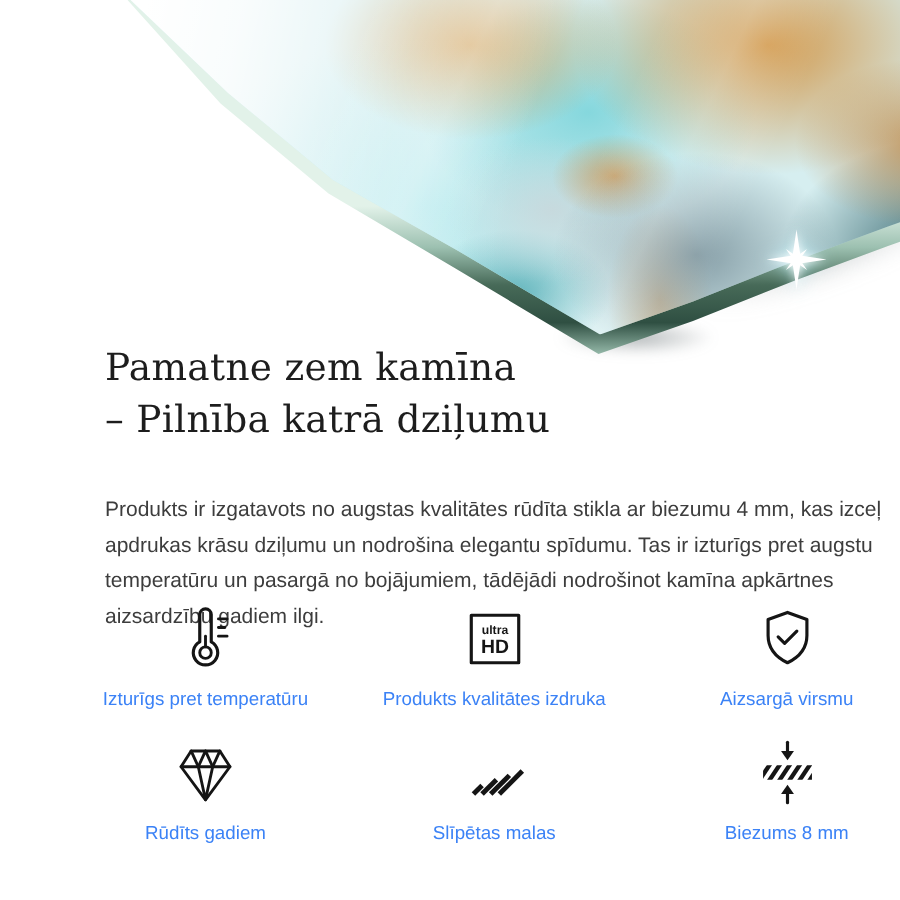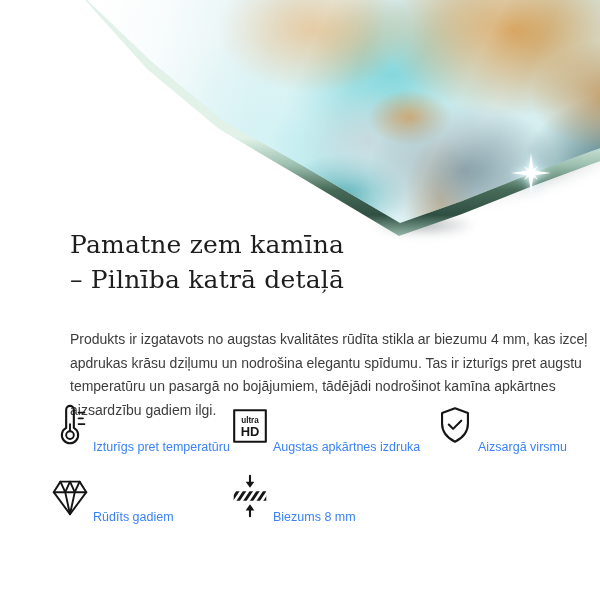--- a/index.html
+++ b/index.html
@@ -44,21 +44,21 @@
   
   .title{position:absolute;left:38px;top:227px;
     font-family:"DejaVu Serif","Liberation Serif",serif;font-size:25px;line-height:35px;
     font-weight:400;color:#1d1d1d;letter-spacing:0.2px;}
   .desc{position:absolute;left:38px;top:314px;width:540px;
     font-size:14px;line-height:23.5px;color:#3d3d3d;}
 
   
   .features{position:absolute;left:0;top:398px;width:600px;padding:0 15px;box-sizing:border-box;
     display:grid;grid-template-columns:180px 205px 185px;row-gap:14px;}
-  .feature{display:flex;flex-direction:row;align-items:flex-end;}
+  .feature{display:flex;flex-direction:column;align-items:center;}
   .icon-box{height:56px;display:flex;align-items:center;justify-content:center;}
   .feature-label{margin-top:5px;font-size:12.5px;color:#3b82f6;text-align:center;white-space:nowrap;}
   svg .stroke{fill:none;stroke:#151515;stroke-width:2.2;stroke-linecap:round;stroke-linejoin:round;}
   svg .thin{stroke-width:2;}
   svg .fill{fill:#151515;stroke:none;}
   svg text{font-family:"Liberation Sans",sans-serif;fill:#151515;}
 </style>
 </head>
 <body>
 
@@ -73,21 +73,21 @@
     <div class="panel-glare"></div>
     <svg class="sparkle" viewBox="0 0 44 44">
       <path d="M22 2 L24.6 19.4 L42 22 L24.6 24.6 L22 42 L19.4 24.6 L2 22 L19.4 19.4 Z" fill="#ffffff"></path>
       <path d="M22 12 L23.5 20.5 L32 22 L23.5 23.5 L22 32 L20.5 23.5 L12 22 L20.5 20.5 Z" fill="#ffffff" transform="rotate(45 22 22)"></path>
       <circle cx="22" cy="22" r="2.4" fill="#ffffff"></circle>
     </svg>
   </div>
 
   <div class="title">
     <div>Pamatne zem kamīna</div>
-    <div>– Pilnība katrā detaļā</div>
+    <div>– Pilnība katrā dziļumu</div>
   </div>
 
   <p class="desc">Produkts ir izgatavots no augstas kvalitātes rūdīta stikla ar biezumu 4 mm, kas izceļ apdrukas krāsu dziļumu un nodrošina elegantu spīdumu. Tas ir izturīgs pret augstu temperatūru un pasargā no bojājumiem, tādējādi nodrošinot kamīna apkārtnes aizsardzību gadiem ilgi.</p>
 
   <div class="features">
 
     <div class="feature">
       <div class="icon-box">
         <svg width="46" height="46" viewBox="0 0 48 48">
           <path class="stroke" d="M20 7 a4 4 0 0 1 8 0 v19 a8.5 8.5 0 1 1 -8 0 z"></path>
@@ -100,21 +100,21 @@
     </div>
 
     <div class="feature">
       <div class="icon-box">
         <svg width="46" height="46" viewBox="0 0 48 48">
           <rect class="stroke" x="7.5" y="7.5" width="33" height="33" stroke-width="2.6"></rect>
           <text x="24" y="20.5" font-size="8.5" font-weight="600" text-anchor="middle">ultra</text>
           <text x="24" y="34" font-size="13.5" font-weight="700" text-anchor="middle">HD</text>
         </svg>
       </div>
-      <div class="feature-label">Augstas apkārtnes izdruka</div>
+      <div class="feature-label">Produkts kvalitātes izdruka</div>
     </div>
 
     <div class="feature">
       <div class="icon-box">
         <svg width="46" height="46" viewBox="0 0 48 48">
           <path class="stroke" d="M24 5.5 L37.5 10.5 V21.5 C37.5 30.5 32 36.6 24 40.5 C16 36.6 10.5 30.5 10.5 21.5 V10.5 Z"></path>
           <path class="stroke" d="M17.5 22.5 L22 27 L30.5 18.5"></path>
         </svg>
       </div>
       <div class="feature-label">Aizsargā virsmu</div>
@@ -125,20 +125,33 @@
         <svg width="46" height="46" viewBox="0 0 48 48">
           <path class="stroke thin" d="M24 43 L7 20 L14 9 H34 L41 20 Z"></path>
           <path class="stroke thin" d="M7 20 H41"></path>
           <path class="stroke thin" d="M14 9 L19 20 L24 43 L29 20 L34 9"></path>
           <path class="stroke thin" d="M24 9 L19 20 M24 9 L29 20"></path>
         </svg>
       </div>
       <div class="feature-label">Rūdīts gadiem</div>
     </div>
 
+    <div class="feature">
+      <div class="icon-box">
+        <svg width="46" height="46" viewBox="0 0 48 48">
+          <g stroke="#151515" stroke-width="3.4" stroke-linecap="butt">
+            <line x1="9" y1="39" x2="15" y2="33"></line>
+            <line x1="15" y1="39" x2="25" y2="29"></line>
+            <line x1="21" y1="39" x2="34" y2="26"></line>
+            <line x1="27" y1="39" x2="43" y2="23"></line>
+          </g>
+        </svg>
+      </div>
+      <div class="feature-label">Slīpētas malas</div>
+    </div>
 
     <div class="feature">
       <div class="icon-box">
         <svg width="46" height="46" viewBox="0 0 48 48">
           <defs>
               <clipPath id="barclip">
                 <rect x="7" y="19" width="34" height="10"></rect>
               </clipPath>
             </defs>
           <path class="stroke" d="M24 3 V9"></path>

